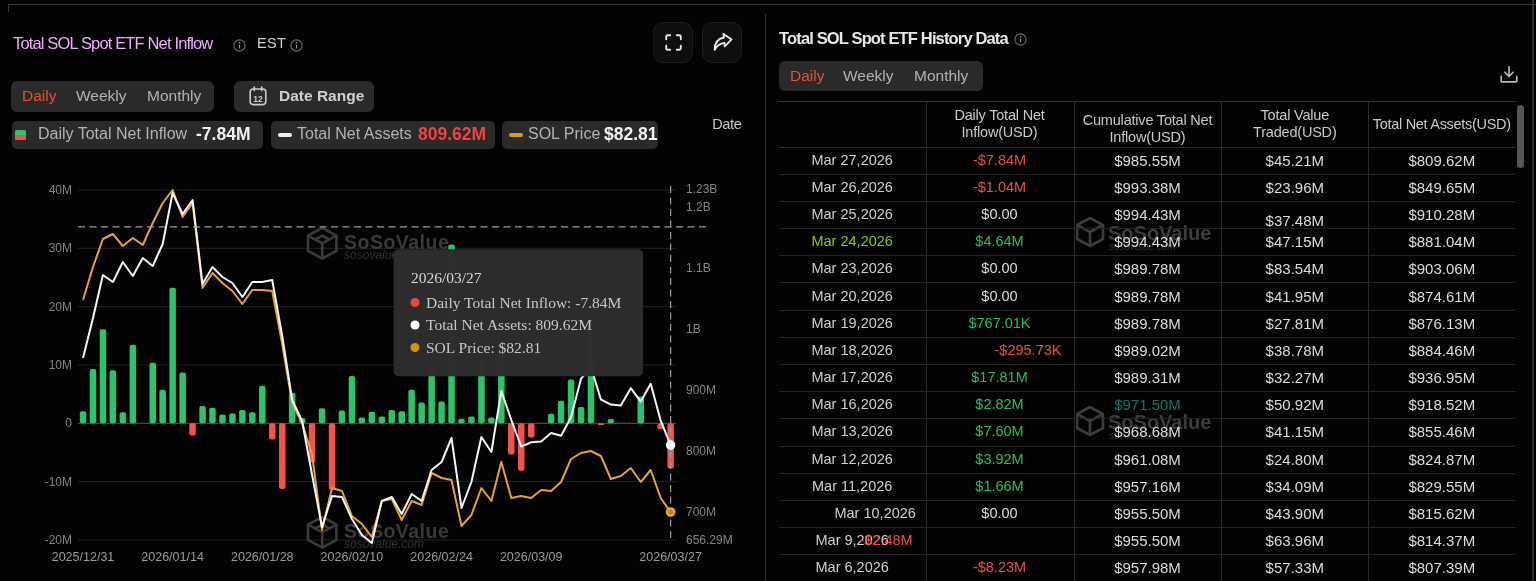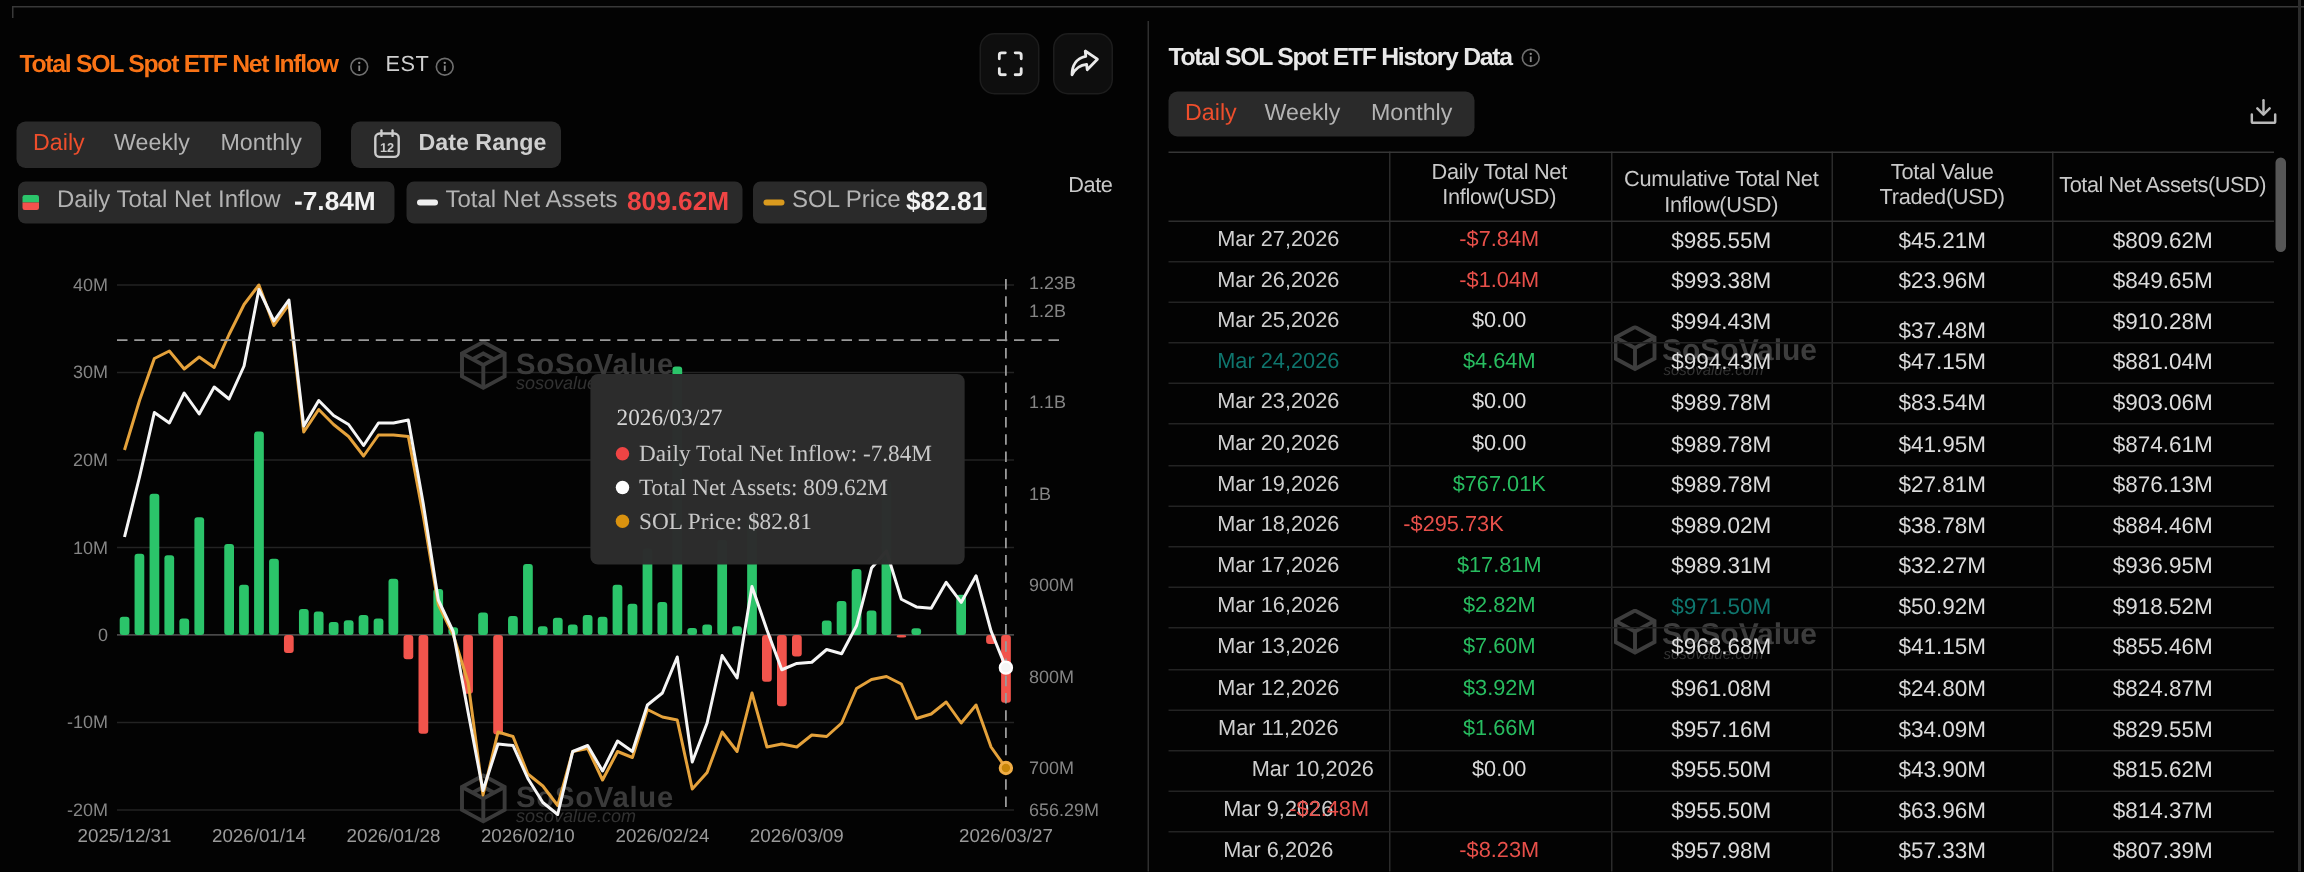--- a/index.html
+++ b/index.html
@@ -5,21 +5,21 @@
 html,body { width:1536px; height:581px; background:#030303; overflow:hidden;
   font-family:"Liberation Sans",sans-serif; }
 .abs { position:absolute; }
 .pill { position:absolute; background:#2a2a2a; border-radius:6px; }
 </style></head>
 <body>
 <div class="abs" style="left:8px;top:4px;width:1528px;height:1px;background:#383838"></div>
 <div class="abs" style="left:8px;top:4px;width:1px;height:8px;background:#383838"></div>
 <div class="abs" style="left:764.5px;top:14px;width:1px;height:567px;background:#2f2f2f"></div>
 
-<div class="abs" style="left:13px;top:34px;font-size:16.5px;letter-spacing:-0.85px;font-weight:bold;color:#f97316">Total SOL Spot ETF Net Inflow</div>
+<div class="abs" style="left:13px;top:34px;font-size:16.5px;letter-spacing:-0.85px;font-weight:normal;color:#f0abfc">Total SOL Spot ETF Net Inflow</div>
 <div class="abs" style="left:233px;top:36px"><svg width="13" height="13" viewBox="0 0 13 13" style="vertical-align:-2px">
       <circle cx="6.5" cy="6.5" r="5.6" fill="none" stroke="#6e6e6e" stroke-width="1.1"></circle>
       <line x1="6.5" y1="5.7" x2="6.5" y2="9.3" stroke="#8a8a8a" stroke-width="1.2"></line>
       <circle cx="6.5" cy="3.9" r="0.8" fill="#8a8a8a"></circle>
     </svg></div>
 <div class="abs" style="left:257px;top:35px;font-size:14.5px;color:#cfcfcf;letter-spacing:0.3px">EST</div>
 <div class="abs" style="left:290px;top:36px"><svg width="13" height="13" viewBox="0 0 13 13" style="vertical-align:-2px">
       <circle cx="6.5" cy="6.5" r="5.6" fill="none" stroke="#6e6e6e" stroke-width="1.1"></circle>
       <line x1="6.5" y1="5.7" x2="6.5" y2="9.3" stroke="#8a8a8a" stroke-width="1.2"></line>
       <circle cx="6.5" cy="3.9" r="0.8" fill="#8a8a8a"></circle>
@@ -240,21 +240,21 @@
 <div style="position:absolute;left:1007.5px;top:178.8px;width:280px;text-align:center;font-size:15px;color:#dcdcdc">$993.38M</div>
 <div style="position:absolute;left:1154.8px;top:178.8px;width:280px;text-align:center;font-size:15px;color:#dcdcdc">$23.96M</div>
 <div style="position:absolute;left:1301.8px;top:178.8px;width:280px;text-align:center;font-size:15px;color:#dcdcdc">$849.65M</div>
 <div style="position:absolute;left:779px;top:228.0px;width:736.5px;height:1px;background:#232323"></div>
 <div style="position:absolute;left:712.2px;top:206.0px;width:280px;text-align:center;font-size:14.5px;color:#cfcfcf">Mar 25,2026</div>
 <div style="position:absolute;left:859.5px;top:206.0px;width:280px;text-align:center;font-size:14.5px;color:#dcdcdc">$0.00</div>
 <div style="position:absolute;left:1007.5px;top:206.0px;width:280px;text-align:center;font-size:15px;color:#dcdcdc">$994.43M</div>
 <div style="position:absolute;left:1154.8px;top:212px;width:280px;text-align:center;font-size:15px;color:#dcdcdc">$37.48M</div>
 <div style="position:absolute;left:1301.8px;top:206.0px;width:280px;text-align:center;font-size:15px;color:#dcdcdc">$910.28M</div>
 <div style="position:absolute;left:779px;top:255.2px;width:736.5px;height:1px;background:#232323"></div>
-<div style="position:absolute;left:712.2px;top:233.1px;width:280px;text-align:center;font-size:14.5px;color:#0f766e">Mar 24,2026</div>
+<div style="position:absolute;left:712.2px;top:233.1px;width:280px;text-align:center;font-size:14.5px;color:#84cc16">Mar 24,2026</div>
 <div style="position:absolute;left:859.5px;top:233.1px;width:280px;text-align:center;font-size:14.5px;color:#28bd60">$4.64M</div>
 <div style="position:absolute;left:1007.5px;top:233.1px;width:280px;text-align:center;font-size:15px;color:#dcdcdc">$994.43M</div>
 <div style="position:absolute;left:1154.8px;top:233.1px;width:280px;text-align:center;font-size:15px;color:#dcdcdc">$47.15M</div>
 <div style="position:absolute;left:1301.8px;top:233.1px;width:280px;text-align:center;font-size:15px;color:#dcdcdc">$881.04M</div>
 <div style="position:absolute;left:779px;top:282.4px;width:736.5px;height:1px;background:#232323"></div>
 <div style="position:absolute;left:712.2px;top:260.3px;width:280px;text-align:center;font-size:14.5px;color:#cfcfcf">Mar 23,2026</div>
 <div style="position:absolute;left:859.5px;top:260.3px;width:280px;text-align:center;font-size:14.5px;color:#dcdcdc">$0.00</div>
 <div style="position:absolute;left:1007.5px;top:260.3px;width:280px;text-align:center;font-size:15px;color:#dcdcdc">$989.78M</div>
 <div style="position:absolute;left:1154.8px;top:260.3px;width:280px;text-align:center;font-size:15px;color:#dcdcdc">$83.54M</div>
 <div style="position:absolute;left:1301.8px;top:260.3px;width:280px;text-align:center;font-size:15px;color:#dcdcdc">$903.06M</div>
@@ -265,21 +265,21 @@
 <div style="position:absolute;left:1154.8px;top:287.5px;width:280px;text-align:center;font-size:15px;color:#dcdcdc">$41.95M</div>
 <div style="position:absolute;left:1301.8px;top:287.5px;width:280px;text-align:center;font-size:15px;color:#dcdcdc">$874.61M</div>
 <div style="position:absolute;left:779px;top:336.8px;width:736.5px;height:1px;background:#232323"></div>
 <div style="position:absolute;left:712.2px;top:314.7px;width:280px;text-align:center;font-size:14.5px;color:#cfcfcf">Mar 19,2026</div>
 <div style="position:absolute;left:859.5px;top:314.7px;width:280px;text-align:center;font-size:14.5px;color:#28bd60">$767.01K</div>
 <div style="position:absolute;left:1007.5px;top:314.7px;width:280px;text-align:center;font-size:15px;color:#dcdcdc">$989.78M</div>
 <div style="position:absolute;left:1154.8px;top:314.7px;width:280px;text-align:center;font-size:15px;color:#dcdcdc">$27.81M</div>
 <div style="position:absolute;left:1301.8px;top:314.7px;width:280px;text-align:center;font-size:15px;color:#dcdcdc">$876.13M</div>
 <div style="position:absolute;left:779px;top:363.9px;width:736.5px;height:1px;background:#232323"></div>
 <div style="position:absolute;left:712.2px;top:341.8px;width:280px;text-align:center;font-size:14.5px;color:#cfcfcf">Mar 18,2026</div>
-<div style="position:absolute;left:829px;top:341.8px;width:280px;text-align:center;font-size:14.5px;color:#e8504a">-$295.73K</div>
+<div style="position:absolute;left:888px;top:341.8px;width:280px;text-align:center;font-size:14.5px;color:#e8504a">-$295.73K</div>
 <div style="position:absolute;left:1007.5px;top:341.8px;width:280px;text-align:center;font-size:15px;color:#dcdcdc">$989.02M</div>
 <div style="position:absolute;left:1154.8px;top:341.8px;width:280px;text-align:center;font-size:15px;color:#dcdcdc">$38.78M</div>
 <div style="position:absolute;left:1301.8px;top:341.8px;width:280px;text-align:center;font-size:15px;color:#dcdcdc">$884.46M</div>
 <div style="position:absolute;left:779px;top:391.1px;width:736.5px;height:1px;background:#232323"></div>
 <div style="position:absolute;left:712.2px;top:369.0px;width:280px;text-align:center;font-size:14.5px;color:#cfcfcf">Mar 17,2026</div>
 <div style="position:absolute;left:859.5px;top:369.0px;width:280px;text-align:center;font-size:14.5px;color:#28bd60">$17.81M</div>
 <div style="position:absolute;left:1007.5px;top:369.0px;width:280px;text-align:center;font-size:15px;color:#dcdcdc">$989.31M</div>
 <div style="position:absolute;left:1154.8px;top:369.0px;width:280px;text-align:center;font-size:15px;color:#dcdcdc">$32.27M</div>
 <div style="position:absolute;left:1301.8px;top:369.0px;width:280px;text-align:center;font-size:15px;color:#dcdcdc">$936.95M</div>
 <div style="position:absolute;left:779px;top:418.3px;width:736.5px;height:1px;background:#232323"></div>

